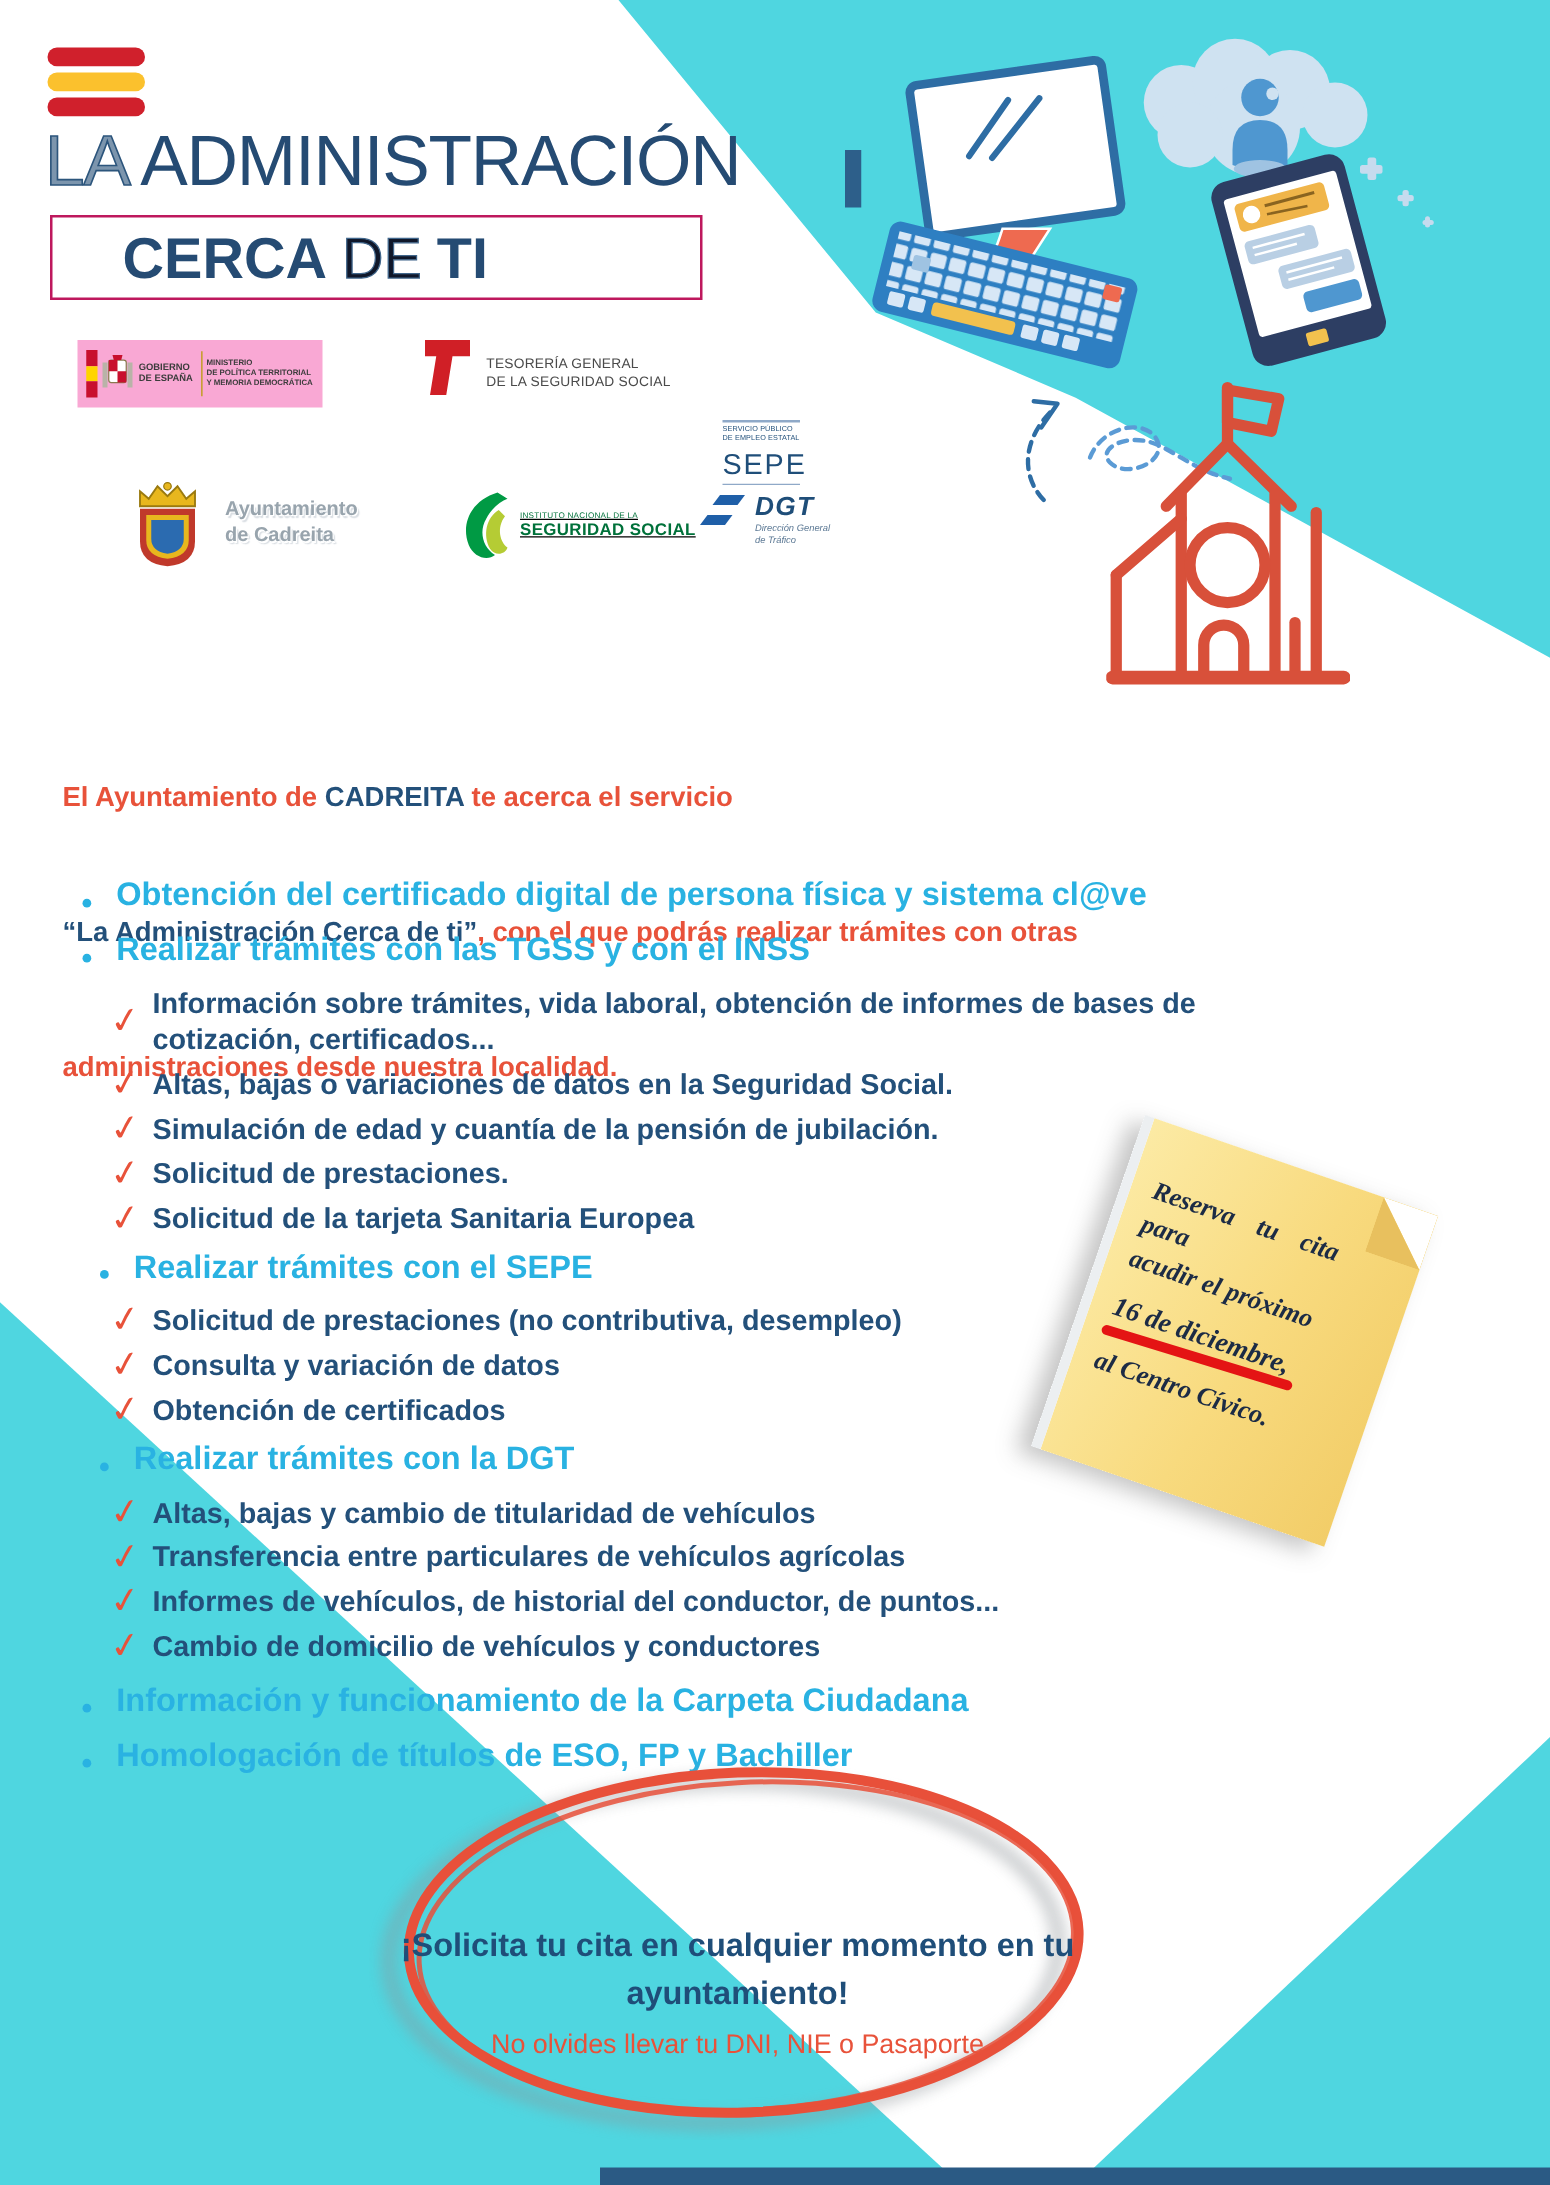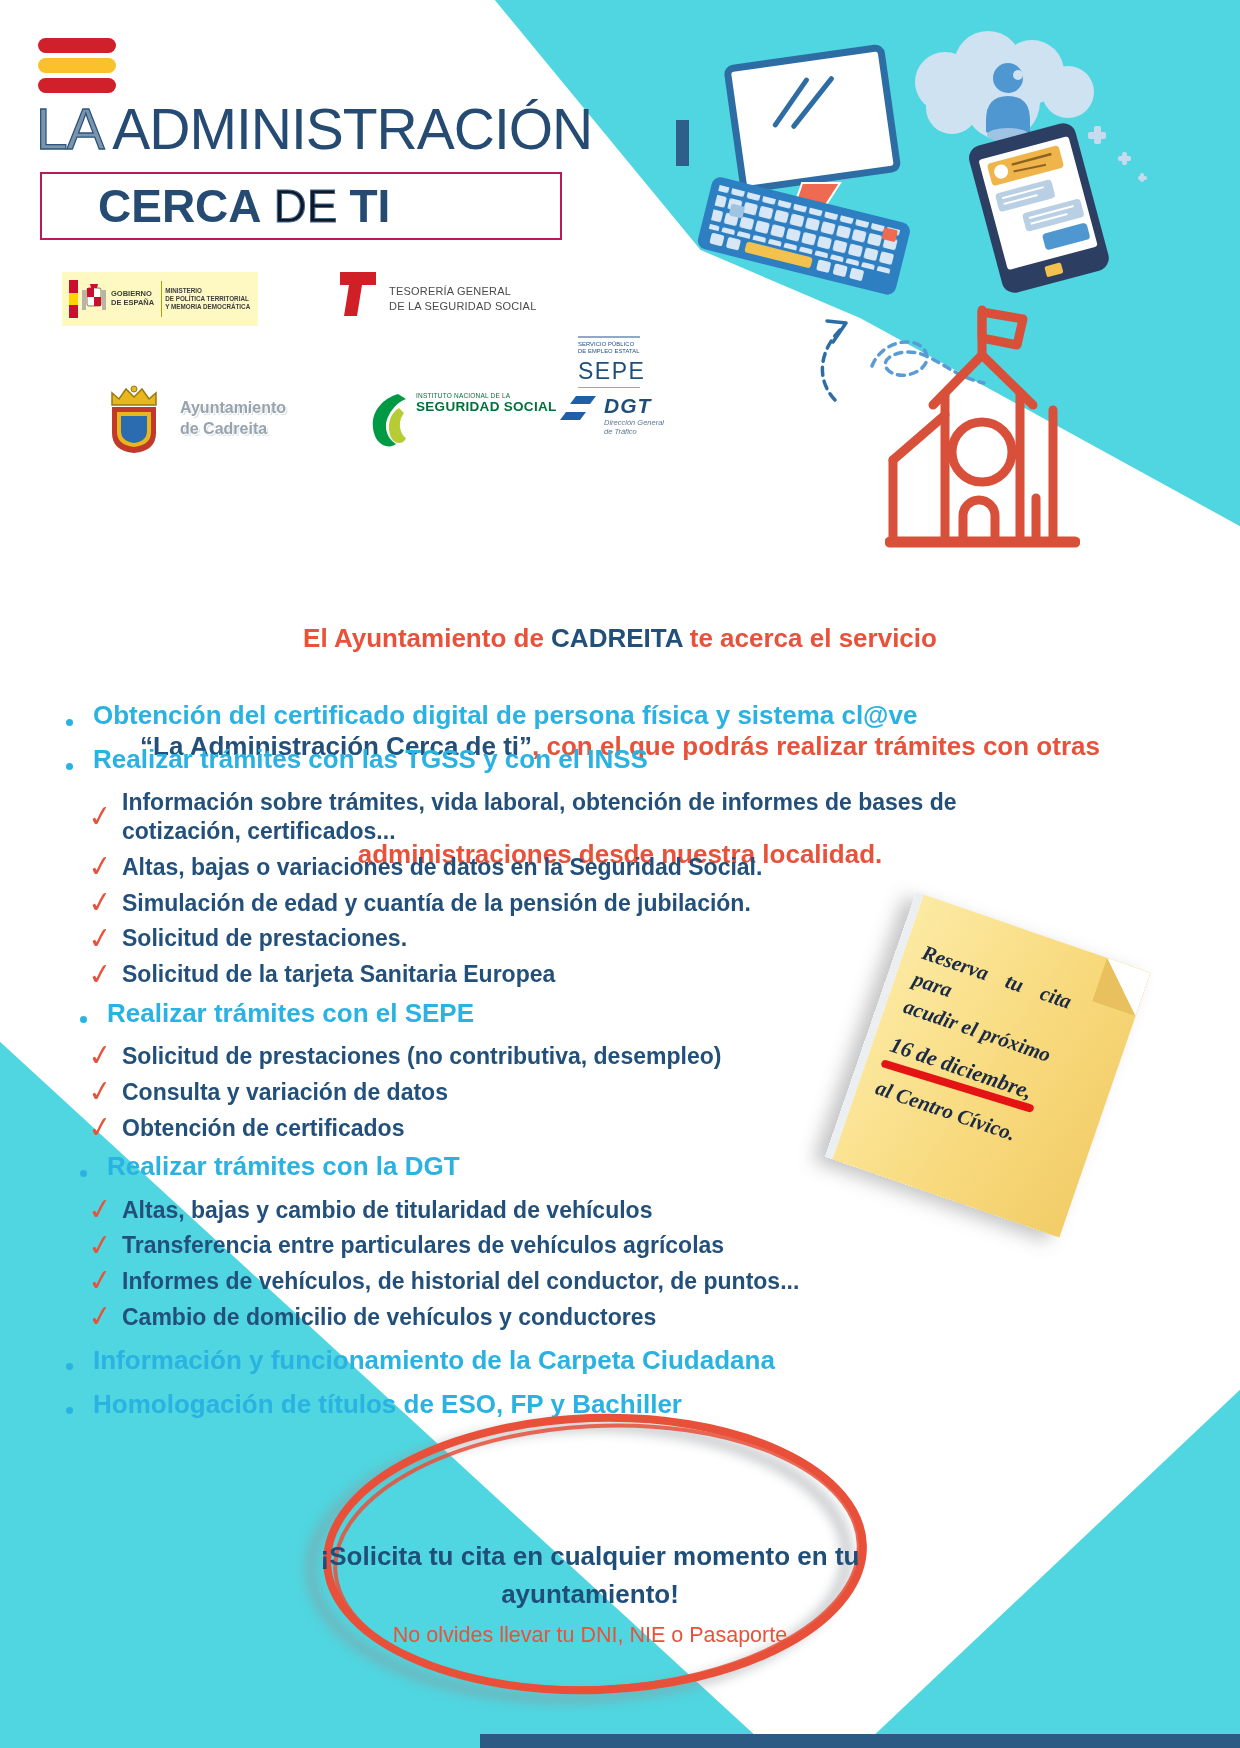--- a/index.html
+++ b/index.html
@@ -25,47 +25,47 @@
   .title{left:36px;top:96px;font-size:57px;letter-spacing:-1px;white-space:nowrap;}
   .title .thin{font-weight:400;color:#7c95ad;-webkit-text-stroke:1.3px #2c557c;}
   .title .bold{font-weight:normal;color:#254b73;}
   .subbox{left:40px;top:172px;width:462px;height:64px;border:2px solid #be185d;
           display:flex;align-items:center;padding-left:56px;font-size:46px;white-space:nowrap;
           background:#fff;}
   .subbox .bold{font-weight:bold;color:#254b73;}
   .subbox .thin{font-weight:400;color:#0f172a;-webkit-text-stroke:1px #41678c;margin:0 12px;}
 
   
-  .lg-gob{left:62px;top:272px;width:188px;height:54px;background:#fef9c3;display:flex;align-items:center;padding:0 4px;}
+  .lg-gob{left:62px;top:272px;width:188px;height:54px;background:#f9a8d4;display:flex;align-items:center;padding:0 4px;}
   .lg-gob .flagv{width:9px;height:38px;margin:0 3px;display:flex;flex-direction:column;}
   .lg-gob .flagv i{flex:1;}
   .lg-gob .gobtxt{font-size:7.5px;font-weight:bold;color:#3c3c3c;line-height:1.15;margin:0 4px;}
   .lg-gob .sep{width:1px;height:36px;background:#b89b00;margin:0 3px;}
   .lg-gob .mintxt{font-size:6.3px;color:#3c3c3c;line-height:1.25;font-weight:bold;}
   .lg-tgss{left:337px;top:270px;display:flex;align-items:flex-start;}
   .lg-tgss .t-txt{font-size:11px;color:#4a4a4a;line-height:1.35;margin-left:10px;margin-top:14px;letter-spacing:.2px;}
   .lg-sepe{left:578px;top:288px;width:62px;text-align:left;margin-top:48px;}
   .lg-sepe .rule{height:1.5px;background:#8fa9c8;margin-bottom:3px;}
   .lg-sepe .s-small{font-size:5.8px;color:#1f4e79;line-height:1.3;letter-spacing:.1px;}
   .lg-sepe .s-big{font-size:23px;color:#1f4e79;letter-spacing:1.5px;margin-top:2px;}
   .lg-sepe .rule2{height:1.5px;background:#8fa9c8;margin-top:2px;}
   .lg-cad{left:104px;top:383px;display:flex;align-items:center;}
   .lg-cad .cadtxt{margin-left:16px;font-size:16px;font-weight:bold;color:#98a4ad;
      text-shadow:1px 1px 0 #fff,2px 2px 1px #d8dde2;line-height:1.3;}
-  .lg-inss{left:368px;top:392px;display:flex;}
+  .lg-inss{left:368px;top:392px;display:flex;align-items:center;text-decoration:underline;}
   .lg-inss .insstxt{margin-left:8px;}
   .lg-inss .i-small{font-size:6.5px;color:#00713a;letter-spacing:.2px;}
   .lg-inss .i-big{font-size:13.5px;font-weight:bold;color:#00713a;letter-spacing:.3px;}
   .lg-dgt{left:558px;top:394px;display:flex;align-items:flex-start;}
   .lg-dgt .dgttxt{margin-left:6px;}
   .lg-dgt .d-big{font-size:21px;font-weight:bold;font-style:italic;color:#1f4e79;letter-spacing:1px;}
   .lg-dgt .d-small{font-size:7.5px;color:#5b7894;font-style:italic;line-height:1.2;}
 
   
-  .intro{left:50px;top:548px;width:1140px;text-align:center;font-size:26px;font-weight:bold;
+  .intro{left:50px;top:548px;width:1140px;font-size:22px;font-weight:bold;
          line-height:36px;white-space:pre-wrap;}
   .orange{color:#e8523a;}
   .navy{color:#23507a;}
 
   
   .services{left:58px;top:700px;width:965px;}
   .row{display:flex;align-items:center;}
   .row.b1{margin-bottom:13px;}
   .row.b2{margin-top:9px;margin-bottom:13px;}
   .row.c{margin-bottom:7px;}

